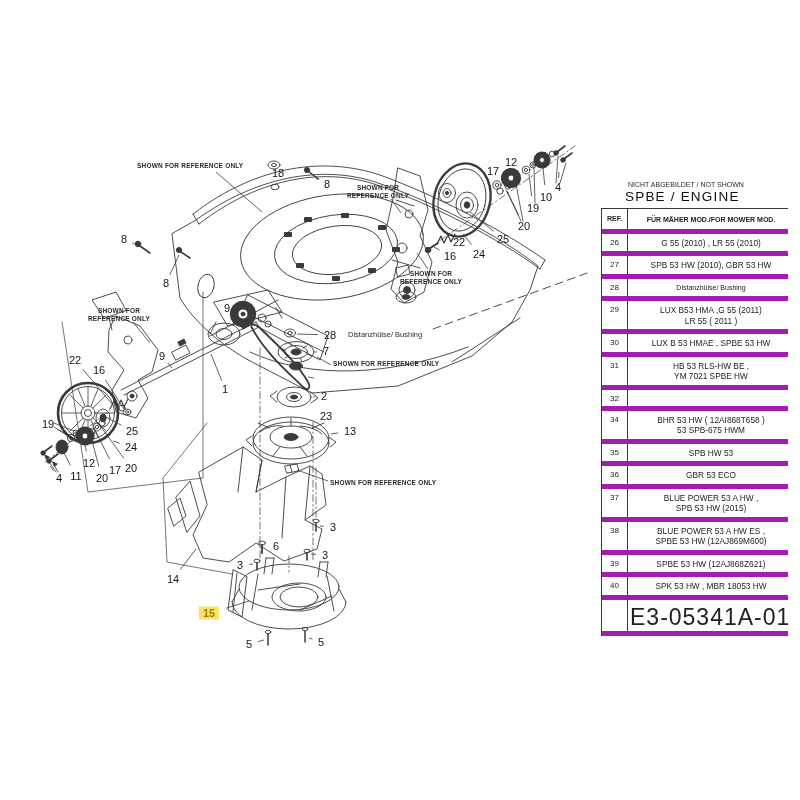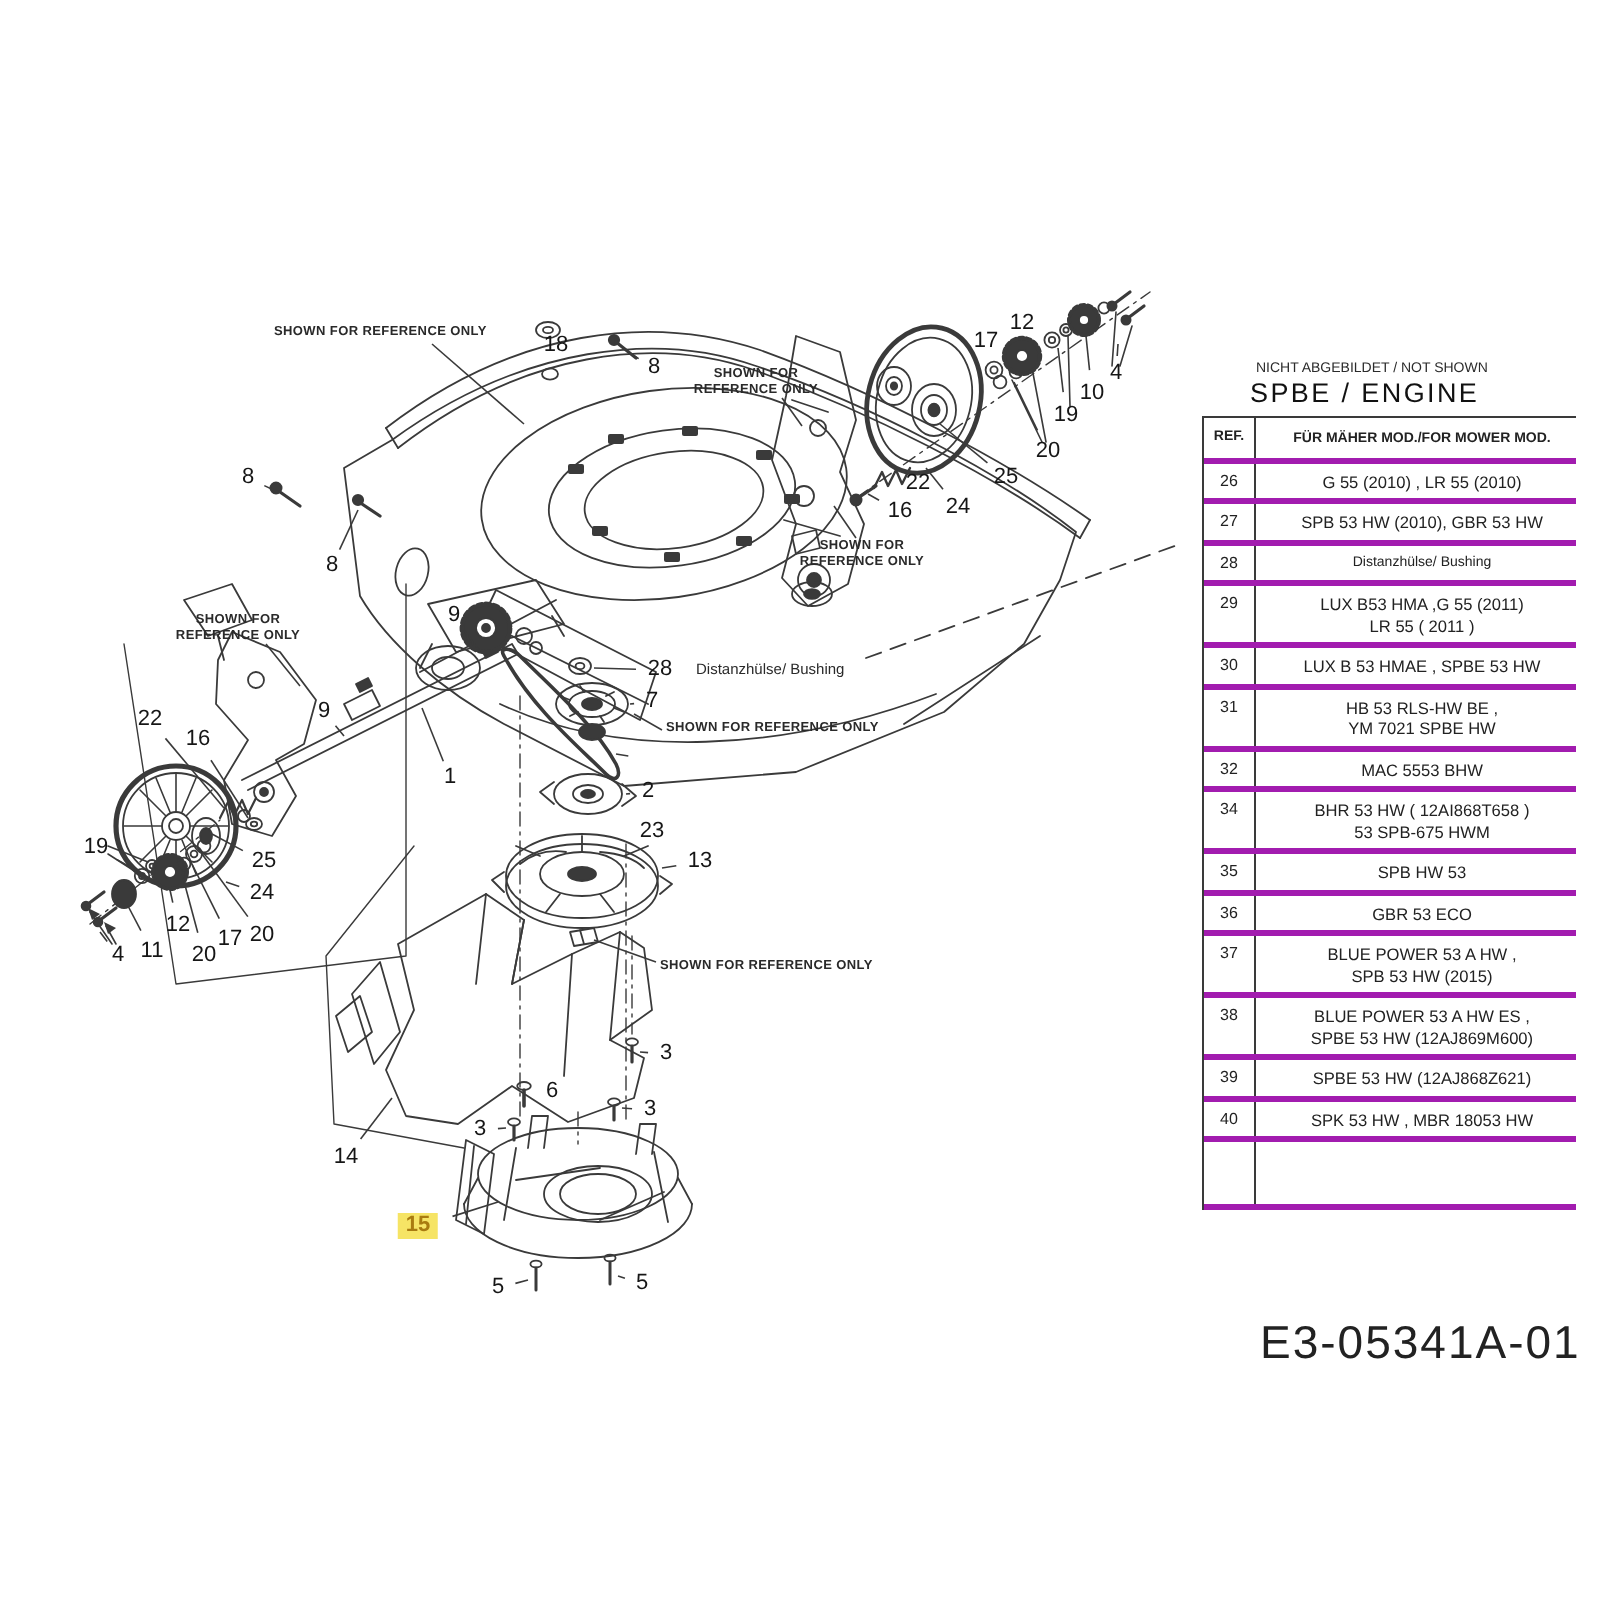--- a/index.html
+++ b/index.html
@@ -17,30 +17,30 @@
   .ref-label.left{text-align:left;}
   .ref-label.center{transform:translate(-50%,-50%);}
   .ref-label.lefted{transform:translate(0,-50%);}
   
   #bushing-note{position:absolute;left:348px;top:330px;font-size:7.5px;color:#2a2a2a;white-space:nowrap;}
   
   #table-wrap{position:absolute;left:601px;top:181px;width:192px;}
   #nicht-line{font-size:7px;color:#2b2b2b;padding-left:27px;white-space:nowrap;}
   #motor-title{font-size:13.5px;letter-spacing:1.2px;color:#111;padding-left:24px;margin-top:1px;white-space:nowrap;}
   #parts-table{margin-top:4px;border-top:1.2px solid #3a3a3a;border-left:1.2px solid #3a3a3a;width:186px;}
-  .t-row{display:flex;border-bottom:3px solid #a21caf;align-items:stretch;}
+  .t-row{display:flex;border-bottom:5px solid #a21caf;align-items:stretch;}
   .t-ref{width:25px;flex:0 0 25px;border-right:1px solid #3a3a3a;text-align:center;
          font-size:8px;color:#222;padding:4px 0 3px 0;}
   .t-model{flex:1;padding:4px 2px 3px 8px;font-size:8.3px;line-height:10.5px;color:#222;text-align:center;}
   .t-row.head .t-ref{font-size:7px;font-weight:bold;padding-top:6px;}
   .t-row.head .t-model{font-size:7px;font-weight:bold;padding-top:6px;}
   .t-row.small .t-model{font-size:7px;}
   .t-row.empty{height:31px;}
   
-  #drawing-number{position:absolute;left:630px;top:658px;font-size:23px;color:#222;
+  #drawing-number{position:absolute;left:630px;top:604px;font-size:23px;color:#222;
                   letter-spacing:1px;white-space:nowrap;}
 </style>
 </head>
 <body>
 
 <div id="page">
 
   <svg id="artwork" width="800" height="800" viewBox="0 0 800 800">
     <g stroke="#3a3a3a" fill="none" stroke-width="0.9" stroke-linejoin="round" stroke-linecap="round">
 
@@ -410,23 +410,20 @@
           </div>
           <div class="t-row">
             <div class="t-ref">31</div>
             <div class="t-model">
               <div>HB 53 RLS-HW BE ,</div>
               <div>YM 7021 SPBE HW</div>
             </div>
           </div>
           <div class="t-row">
             <div class="t-ref">32</div>
-            <div class="t-model">
-              <div>MAC 5553 BHW</div>
-            </div>
           </div>
           <div class="t-row">
             <div class="t-ref">34</div>
             <div class="t-model">
               <div>BHR 53 HW ( 12AI868T658 )</div>
               <div>53 SPB-675 HWM</div>
             </div>
           </div>
           <div class="t-row">
             <div class="t-ref">35</div>

